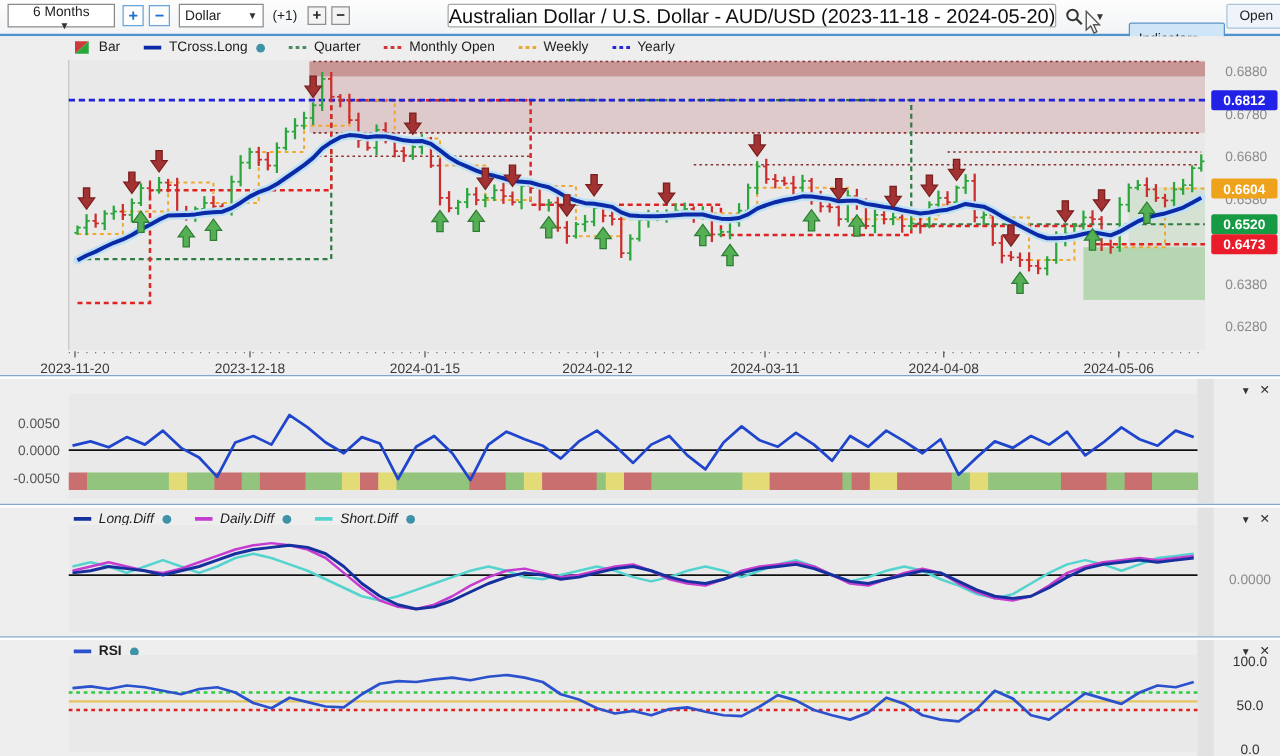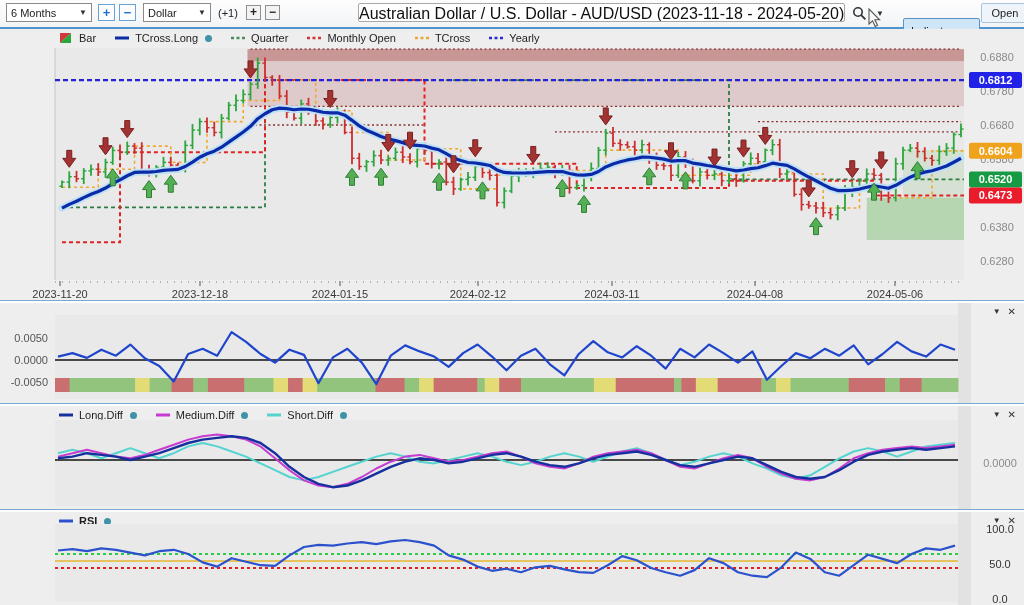--- a/index.html
+++ b/index.html
@@ -33,21 +33,21 @@
   .pbtns span{cursor:pointer;}
   svg{display:block;}
   text{font-family:"Liberation Sans",sans-serif;}
 </style>
 </head>
 <body>
 
 <div id="app">
 
   <div id="toolbar">
-    <div class="tb select" style="left:6px;top:3px;width:86px;">
+    <div class="tb select" style="left:6px;top:3px;width:86px;flex-direction:column;">
       <span class="lbl">6 Months</span>
       <span class="caret">▼</span>
     </div>
     <div class="tb sqbtn" style="left:98px;top:4px;">+</div>
     <div class="tb sqbtn" style="left:119px;top:4px;">−</div>
     <div class="tb select" style="left:143px;top:3px;width:68px;">
       <span class="lbl">Dollar</span>
       <span class="caret">▼</span>
     </div>
     <div class="tb" style="left:218px;top:7px;">(+1)</div>
@@ -96,21 +96,21 @@
         <div class="item">
           <svg width="16" height="12">
             <line x1="1" y1="6" x2="15" y2="6" stroke="#d23535" stroke-width="2.4" stroke-dasharray="3 2.5"></line>
           </svg>
           <span>Monthly Open</span>
         </div>
         <div class="item">
           <svg width="16" height="12">
             <line x1="1" y1="6" x2="15" y2="6" stroke="#e8a838" stroke-width="2.4" stroke-dasharray="3 2.5"></line>
           </svg>
-          <span>TCross</span>
+          <span>Weekly</span>
         </div>
         <div class="item">
           <svg width="16" height="12">
             <line x1="1" y1="6" x2="15" y2="6" stroke="#2929cf" stroke-width="2.4" stroke-dasharray="3 2.5"></line>
           </svg>
           <span>Yearly</span>
         </div>
       </div>
     <svg id="svg-main" width="1024" height="252" style="position:absolute;left:0;top:19px;">
         <rect x="55" y="0" width="909" height="232" fill="#e9e9e9"></rect>
@@ -620,33 +620,33 @@
         <line x1="55" y1="57" x2="958" y2="57" stroke="#111" stroke-width="1.4"></line>
         <polyline points="58,53.56 72.46774193548387,50.12 86.93548387096774,54.85 101.40322580645162,46.68 115.87096774193549,52.7 130.33870967741933,41.519999999999996 144.80645161290323,55.28 159.27419354838707,63.019999999999996 173.74193548387098,78.5 188.20967741935482,50.980000000000004 202.6774193548387,45.82 217.14516129032256,52.7 231.61290322580643,29.05 246.0806451612903,38.94 260.54838709677415,50.980000000000004 275.01612903225805,59.58 289.48387096774195,46.68 303.9516129032258,51.84 318.41935483870964,80.22 332.88709677419354,54.42 347.3548387096774,45.82 361.8225806451613,59.58 376.2903225806451,81.08 390.758064516129,52.7 405.22580645161287,42.38 419.69354838709677,48.4 434.1612903225806,53.56 448.6290322580645,63.88 463.09677419354836,50.12 477.56451612903226,41.519999999999996 492.0322580645161,53.56 506.5,67.32 520.9677419354839,52.7 535.4354838709677,45.82 549.9032258064516,61.3 564.3709677419354,72.48 578.8387096774193,50.980000000000004 593.3064516129032,38.08 607.7741935483871,49.26 622.241935483871,54.42 636.7096774193548,43.24 651.1774193548387,52.7 665.6451612903226,65.6 680.1129032258065,45.82 694.5806451612902,54.42 709.0483870967741,41.519999999999996 723.516129032258,50.12 737.983870967742,59.58 752.4516129032257,48.4 766.9193548387096,76.78 781.3870967741935,63.019999999999996 795.8548387096773,50.12 810.3225806451612,55.28 824.7903225806451,45.82 839.258064516129,52.7 853.7258064516128,42.38 868.1935483870967,61.3 882.6612903225806,50.980000000000004 897.1290322580645,38.94 911.5967741935483,48.4 926.0645161290322,53.56 940.5322580645161,41.519999999999996 955,46.68" fill="none" stroke="#1f45cc" stroke-width="2.2" stroke-linejoin="round"></polyline>
         <text x="48" y="39" text-anchor="end" fill="#555" font-size="11" font-weight="normal">0.0050</text>
         <text x="48" y="61" text-anchor="end" fill="#555" font-size="11" font-weight="normal">0.0000</text>
         <text x="48" y="83" text-anchor="end" fill="#555" font-size="11" font-weight="normal">-0.0050</text>
       </svg>
   </div>
   <div class="sep" style="top:403px;"></div>
 
   <div class="panel" style="top:406px;height:103px;">
-    <div class="legend" style="left:58px;top:3px;" id="legend-diff">
+    <div class="legend" style="left:58px;top:3px;font-style:italic;" id="legend-diff">
         <div class="item">
           <svg width="16" height="12">
             <line x1="1" y1="6" x2="15" y2="6" stroke="#16309e" stroke-width="3"></line>
           </svg>
           <span>Long.Diff</span>
           <span class="infodot"></span>
         </div>
         <div class="item">
           <svg width="16" height="12">
             <line x1="1" y1="6" x2="15" y2="6" stroke="#c63bd0" stroke-width="3"></line>
           </svg>
-          <span>Medium.Diff</span>
+          <span>Daily.Diff</span>
           <span class="infodot"></span>
         </div>
         <div class="item">
           <svg width="16" height="12">
             <line x1="1" y1="6" x2="15" y2="6" stroke="#55d4cf" stroke-width="3"></line>
           </svg>
           <span>Short.Diff</span>
           <span class="infodot"></span>
         </div>
       </div>

